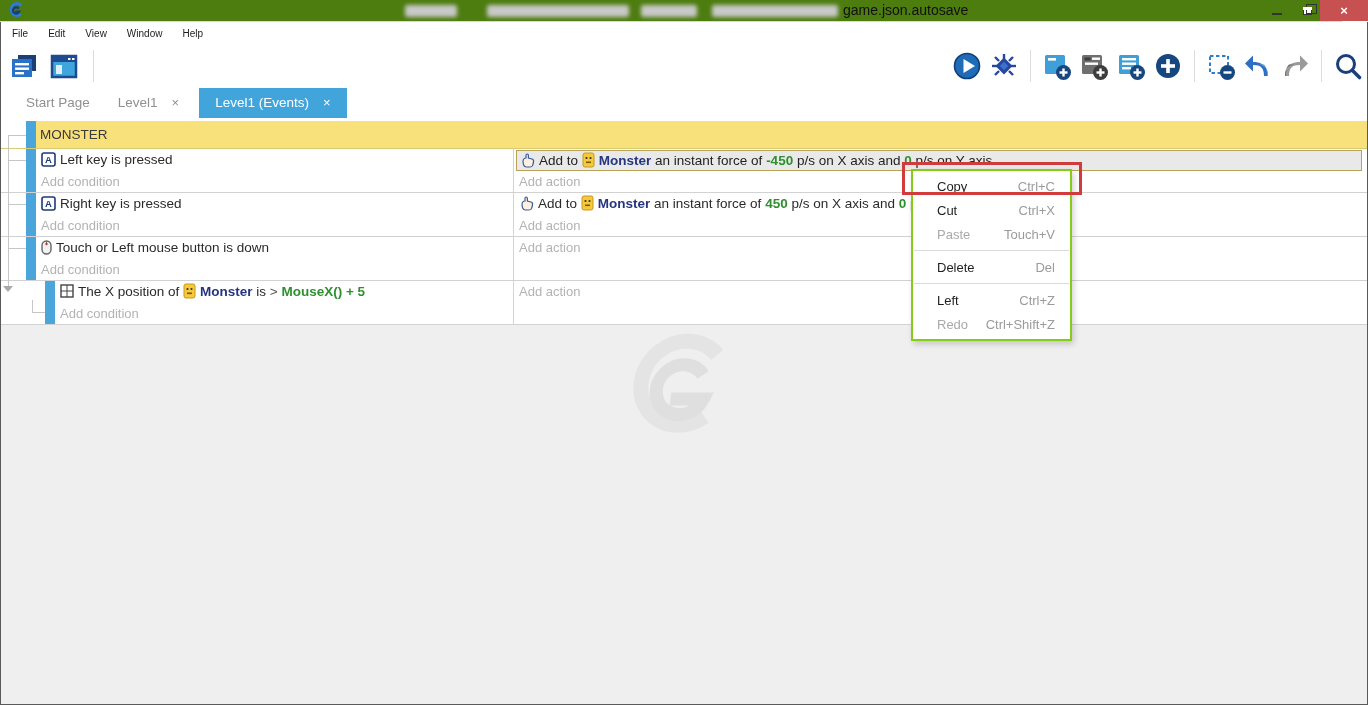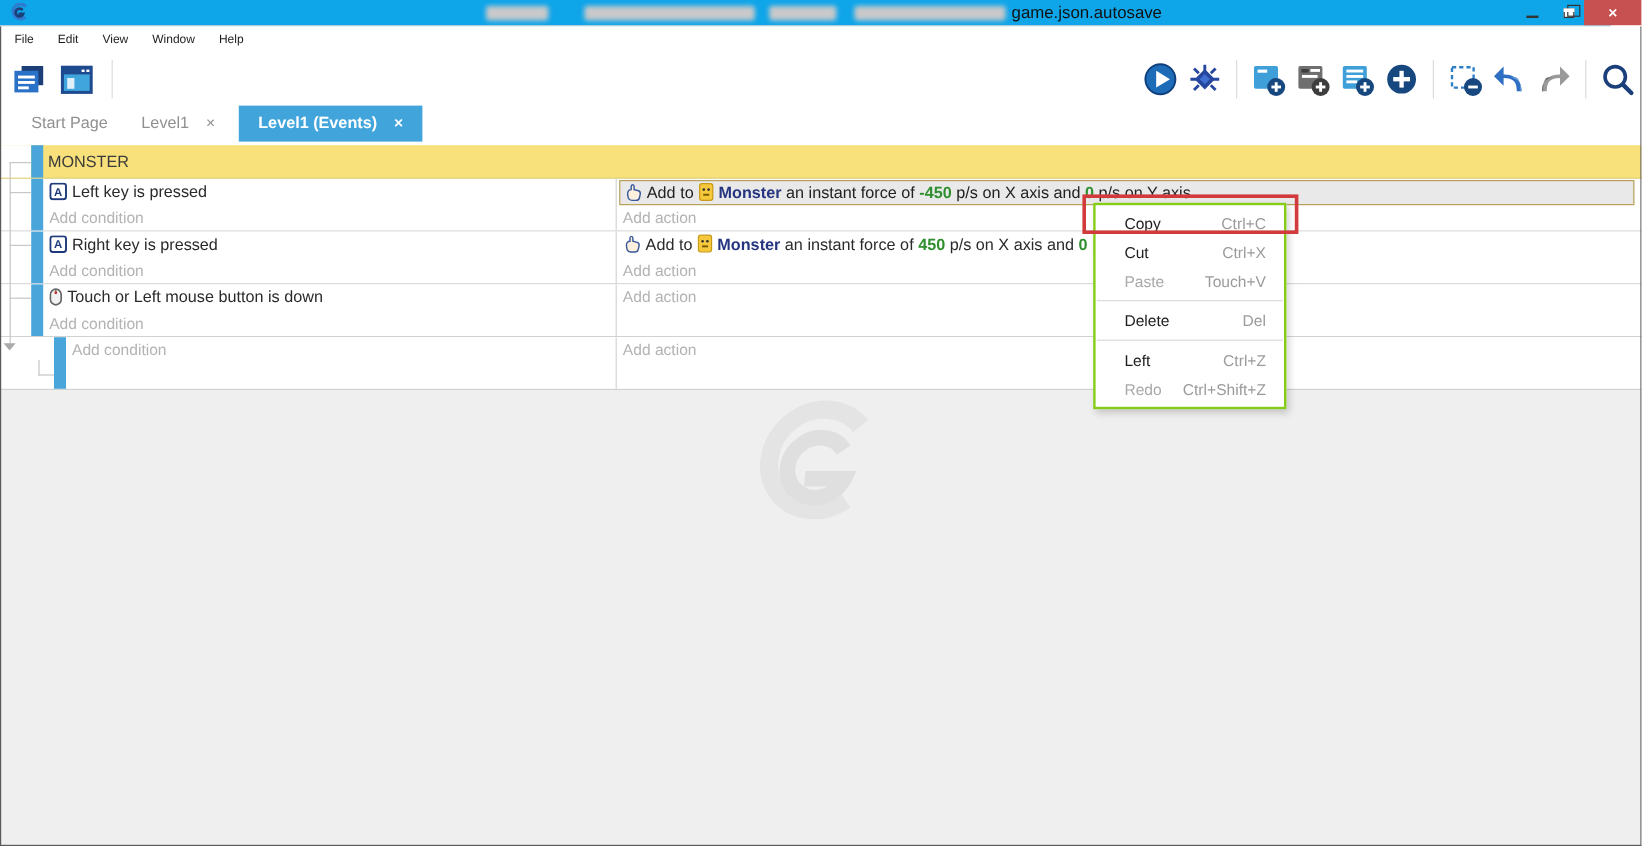--- a/index.html
+++ b/index.html
@@ -5,21 +5,21 @@
   * { box-sizing: border-box; margin: 0; padding: 0; }
   html,body { width:1368px; height:705px; }
   body {
     position: relative;
     font-family: "Liberation Sans", sans-serif;
     background: #ffffff;
     overflow: hidden;
     color: #222;
   }
   
-  .titlebar { position:absolute; top:0; left:0; width:1342px; height:22px; background:#0ea5e9; border-bottom:1px solid #d9d9d9; }
+  .titlebar { position:absolute; top:0; left:0; width:1342px; height:22px; background:#4d7c0f; border-bottom:1px solid #d9d9d9; }
   .app-logo { position:absolute; left:8px; top:2px; }
   .blur-seg { position:absolute; top:5px; height:12px; background:#c9c9c9; border-radius:2px; filter:blur(2px); }
   .title-text { position:absolute; left:843px; top:2px; font-size:14px; color:#111; }
   .win-btn { position:absolute; top:0; height:21px; display:flex; align-items:center; justify-content:center; cursor:default; }
   .btn-min { left:1262px; width:30px; }
   .btn-min .bar { width:10px; height:2px; background:#333; margin-top:6px; }
   .btn-restore { left:1292px; width:30px; }
   .restore-glyph { position:relative; width:9px; height:8px; border:1px solid #333; background:#fff; }
   .restore-glyph::before { content:""; position:absolute; left:2px; top:-4px; width:9px; height:8px; border:1px solid #333; }
   .restore-glyph::after { content:""; position:absolute; left:-1px; top:-1px; width:9px; height:3px; background:#fff; border-bottom:0; }
@@ -31,21 +31,21 @@
   .toolbar { position:absolute; top:44px; left:0; width:1368px; height:44px; background:#fff; }
   .tb-left { position:absolute; left:8px; top:4px; display:flex; align-items:center; gap:8px; }
   .tb-right { position:absolute; right:4px; top:4px; display:flex; align-items:center; gap:5px; }
   .tb-sep { width:1px; height:32px; background:#dcdcdc; margin:0 5px; }
   .tb-icon { width:32px; height:36px; display:flex; align-items:center; justify-content:center; }
   
   .tabbar { position:absolute; top:88px; left:0; width:1368px; height:30px; background:#fff; display:flex; align-items:flex-end; }
   .tab { height:30px; line-height:30px; font-size:13.5px; color:#909090; padding:0 14px; white-space:nowrap; }
   .tab .close { margin-left:14px; color:#8f8f8f; font-size:13px; }
   .tab.first { margin-left:12px; }
-  .tab.active { background:#41a5dc; color:#fff; padding:0 16px; margin-left:6px;font-weight:bold; }
+  .tab.active { background:#41a5dc; color:#fff; padding:0 16px; margin-left:6px; }
   .tab.active .close { color:#fff; }
   
   .events { position:absolute; top:121px; left:0; width:1368px; z-index:1; }
   .comment-row { position:relative; height:28px; background:#f8e17b; border-bottom:1px solid #d8cb74; }
   .comment-row .bar { position:absolute; left:26px; top:0; width:10px; height:100%; background:#4aa6da; }
   .comment-row .gutter { position:absolute; left:0; top:0; width:26px; height:100%; background:#fff; }
   .comment-label { position:absolute; left:40px; top:0; line-height:28px; font-size:13.5px; color:#3a3a3a; }
   .erow { position:relative; height:44px; background:#fff; border-bottom:1px solid #d2d2d2; }
   .erow .bar { position:absolute; left:26px; top:0; width:10px; height:100%; background:#4aa6da; }
   .erow.sub .bar { left:45px; }
@@ -303,20 +303,32 @@
       <div class="muted">Add condition</div>
     </div>
     <div class="act">
       <div class="muted" style="height:22px;">Add action</div>
     </div>
   </div>
 
   <div class="erow sub">
     <span class="bar"></span>
     <div class="cond">
+      <div class="line1">
+        <svg width="14" height="14" viewBox="0 0 14 14">
+            <rect x="1" y="1" width="12" height="12" fill="#fff" stroke="#444" stroke-width="1.4"></rect>
+            <line x1="7" y1="1" x2="7" y2="13" stroke="#444" stroke-width="1"></line>
+            <line x1="1" y1="7" x2="13" y2="7" stroke="#444" stroke-width="1"></line>
+          </svg><span>The X position of </span><svg width="13" height="16" viewBox="0 0 13 16">
+            <rect x="1" y="1" width="11" height="14" rx="2" fill="#f6c83c" stroke="#c79a18" stroke-width="1"></rect>
+            <circle cx="4.5" cy="6" r="1.1" fill="#333"></circle>
+            <circle cx="8.5" cy="6" r="1.1" fill="#333"></circle>
+            <rect x="4" y="9.5" width="5" height="1.6" fill="#7a5c00"></rect>
+          </svg><span class="obj">Monster</span><span> is </span><span class="op">&gt; </span><span class="num">MouseX() + 5</span>
+      </div>
       <div class="muted">Add condition</div>
     </div>
     <div class="act">
       <div class="muted" style="height:22px;">Add action</div>
     </div>
   </div>
 </div>
 
 <span class="tl" style="left:8px;top:135px;width:1px;height:152px;"></span>
 <span class="tl" style="left:8px;top:135px;width:18px;height:1px;"></span>

